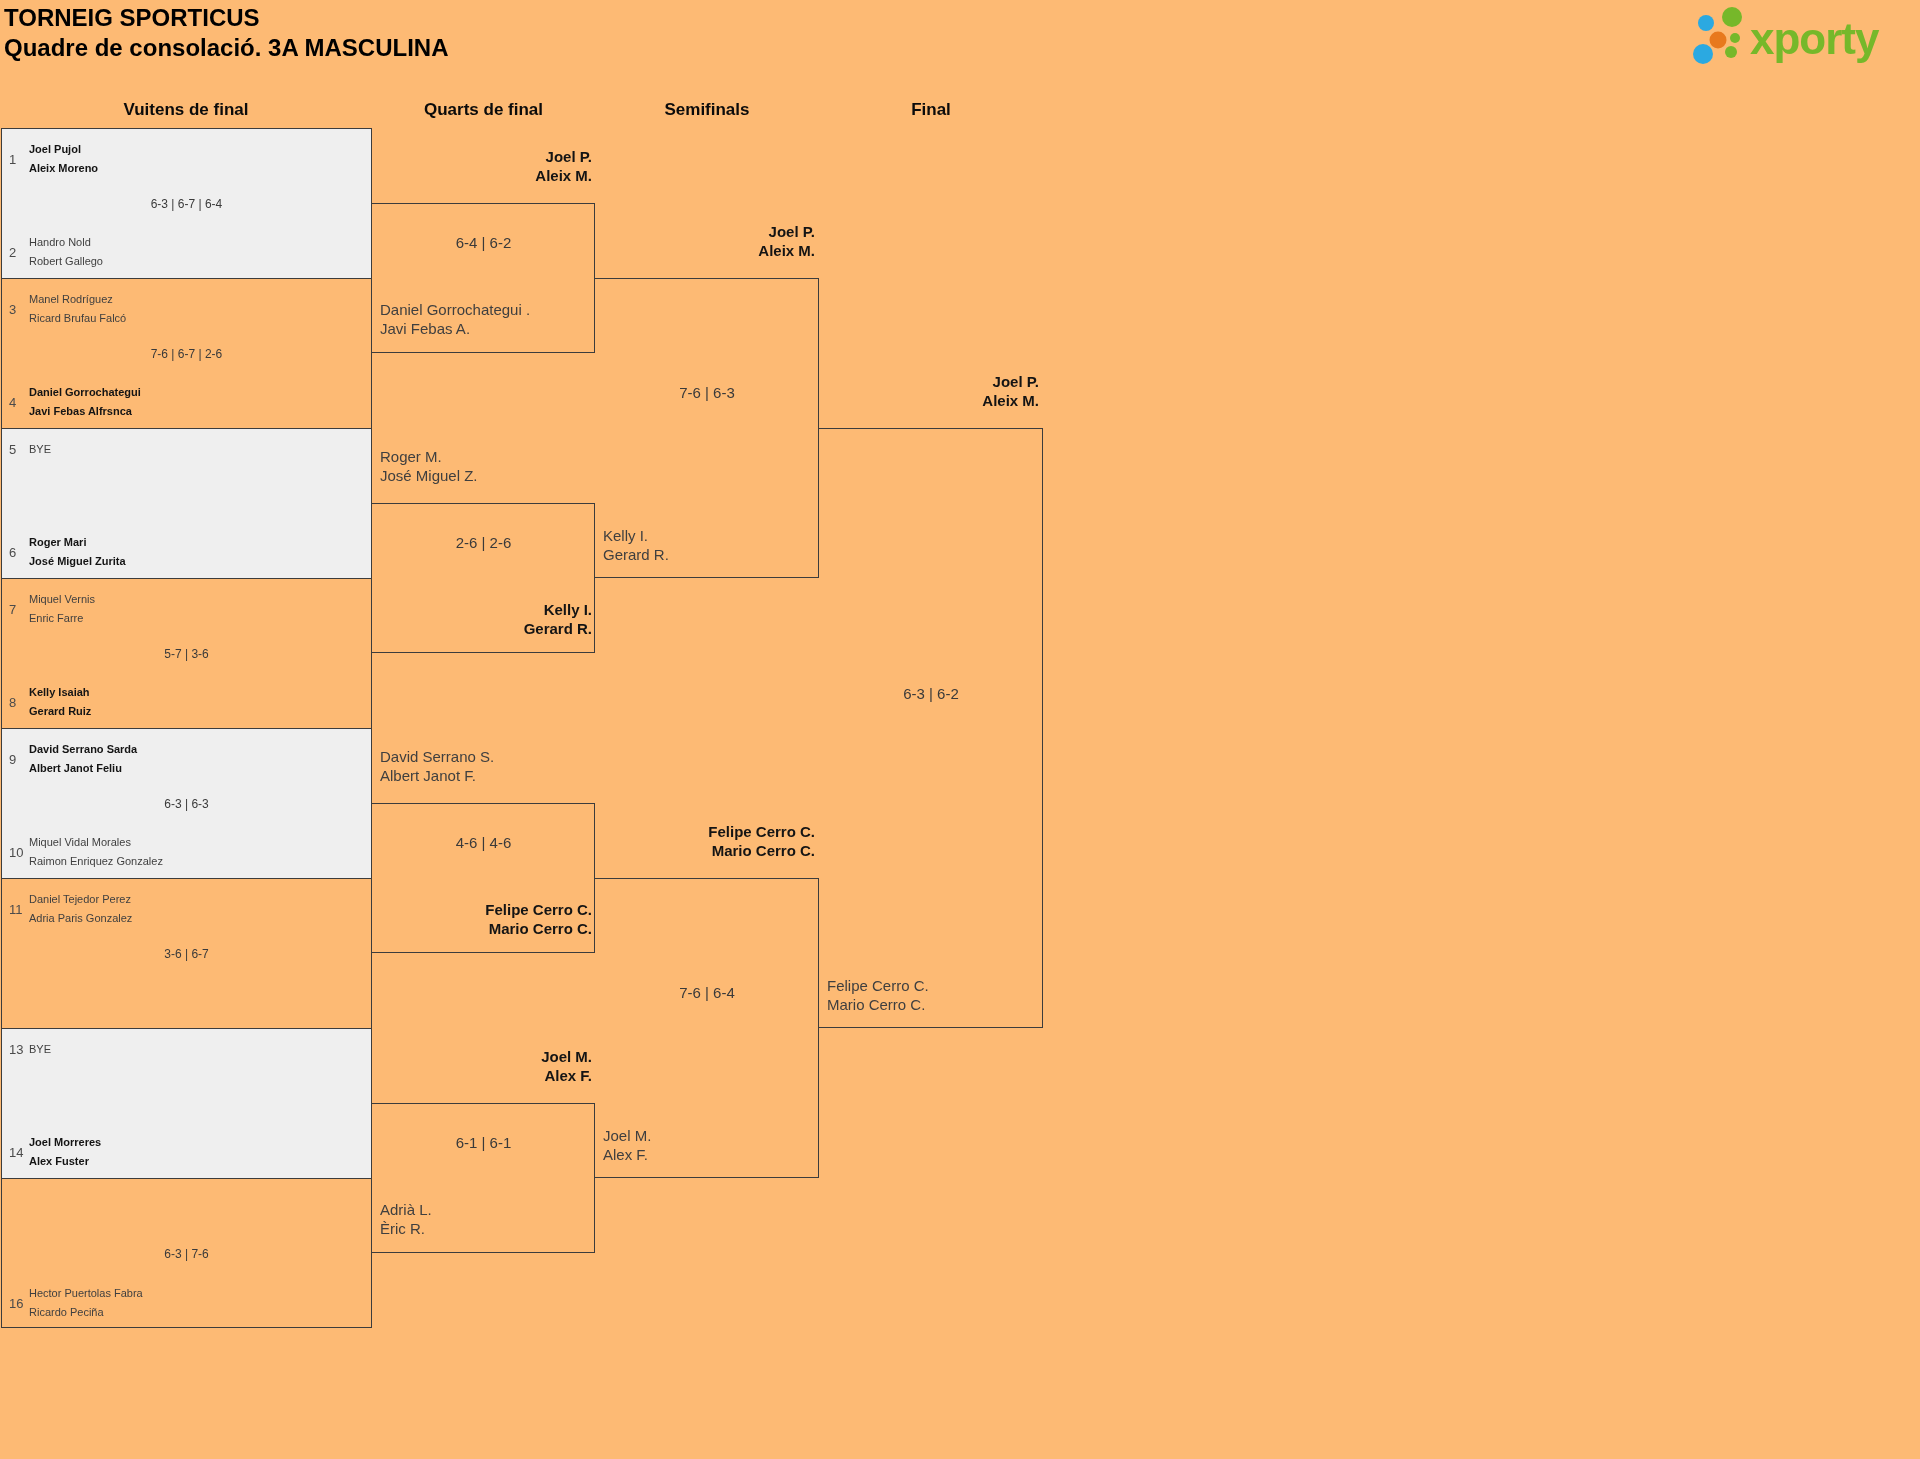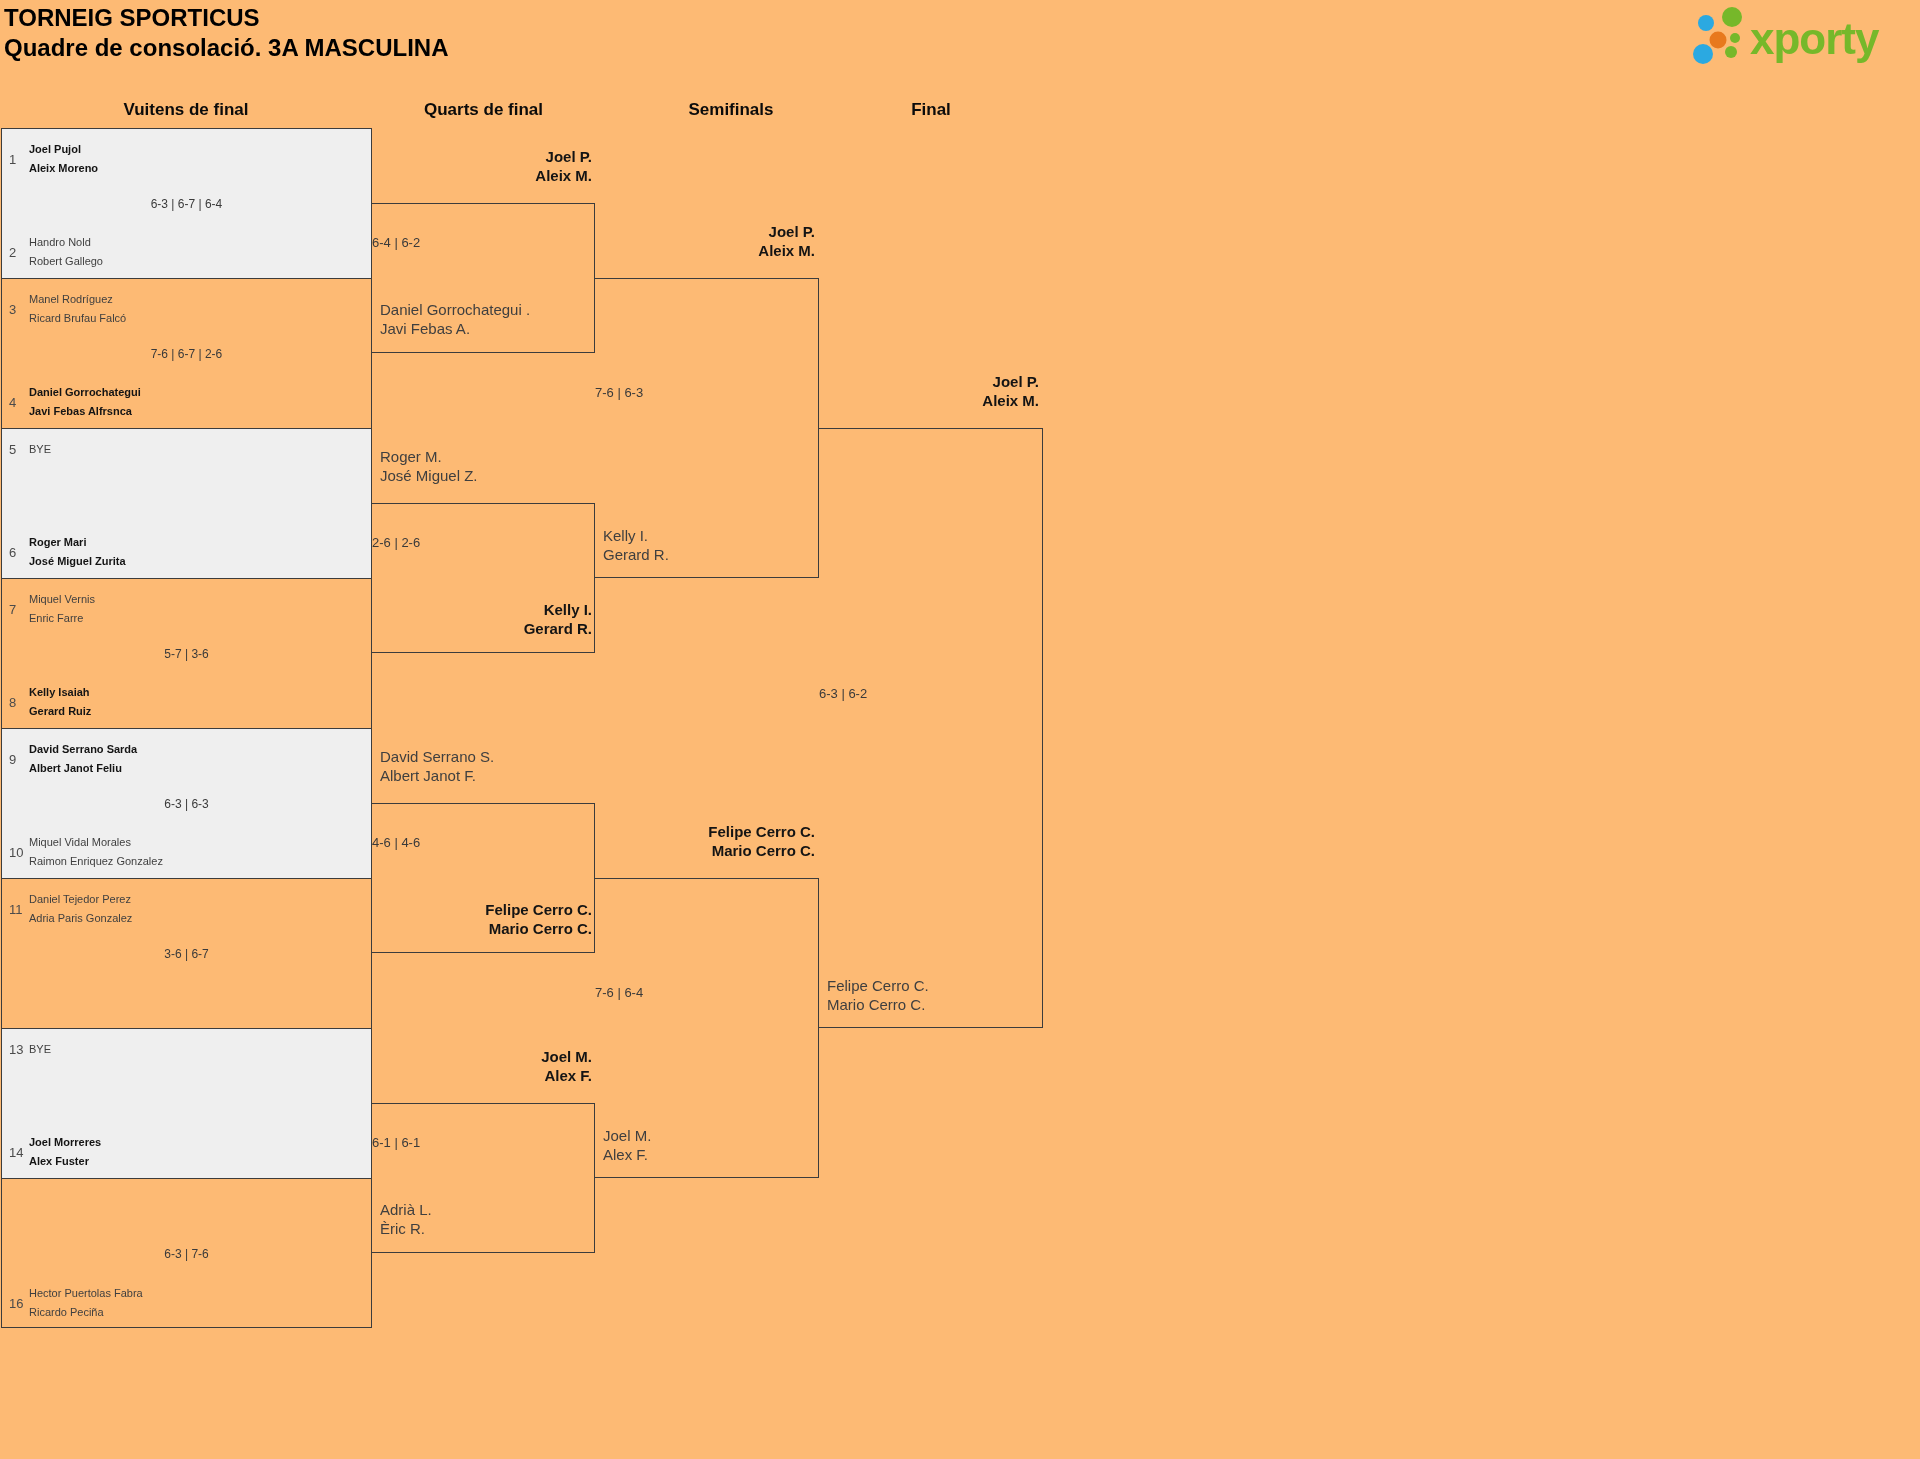--- a/index.html
+++ b/index.html
@@ -2,39 +2,39 @@
 <html><head>
 <meta charset="utf-8">
 <style>
   html,body{margin:0;padding:0;background:#fff;font-family:"Liberation Sans",sans-serif;}
   .page{position:relative;width:1920px;height:1459px;background:#fdba74;overflow:hidden;}
 
   .title-line{position:absolute;left:4px;font-size:24px;line-height:30px;font-weight:700;color:#000;}
   .t1{top:3px}.t2{top:33px}
 
   .colhead{position:absolute;top:99px;font-size:17px;line-height:21px;font-weight:600;color:#0b0b0b;text-align:center;}
-  .ch1{left:0;width:372px}.ch2{left:372px;width:223px}.ch3{left:619px;width:224px}.ch4{left:819px;width:224px}
+  .ch1{left:0;width:372px}.ch2{left:372px;width:223px}.ch3{left:595px;width:224px}.ch4{left:819px;width:224px}
 
   
   .r16col{position:absolute;left:1px;top:128px;width:371px;height:1200px;box-sizing:border-box;border:1.5px solid #3c3c3c;}
   .m{position:absolute;left:0;width:100%;height:150px;box-sizing:border-box;border-bottom:1.5px solid #3c3c3c;}
   .m:last-child{border-bottom:none;}
   .m.shaded{background:#efefef;}
   .team{position:absolute;left:0;right:4px;display:flex;align-items:center;padding-left:7px;}
   .t-top{top:11px}.t-bottom{bottom:7px}
   .seed{flex:0 0 20px;width:20px;font-size:13px;color:#4b4b4b;}
   .names{font-size:11px;line-height:19px;color:#3f3f3f;}
   .names.bold{font-weight:700;color:#141414;}
   .score{position:absolute;top:66px;left:0;width:100%;text-align:center;font-size:12px;line-height:19px;color:#3a3a3a;}
 
   
   .box{position:absolute;box-sizing:border-box;border:1.5px solid #3c3c3c;border-left:none;background:transparent;}
   .pair{position:absolute;width:212px;font-size:15px;line-height:19px;color:#3f3f3f;}
   .pair.bold{font-weight:700;color:#141414;text-align:right;}
-  .bscore{position:absolute;text-align:left;font-size:13px;line-height:19px;color:#3a3a3a;}
+  .bscore{position:absolute;text-align:center;font-size:15px;line-height:19px;color:#3a3a3a;}
 
   .logo{position:absolute;left:1680px;top:0;width:240px;height:80px;}
 </style>
 </head>
 <body>
 
 <div class="page">
 
   <div class="title-line t1">TORNEIG SPORTICUS</div>
   <div class="title-line t2">Quadre de consolació. 3A MASCULINA</div>

